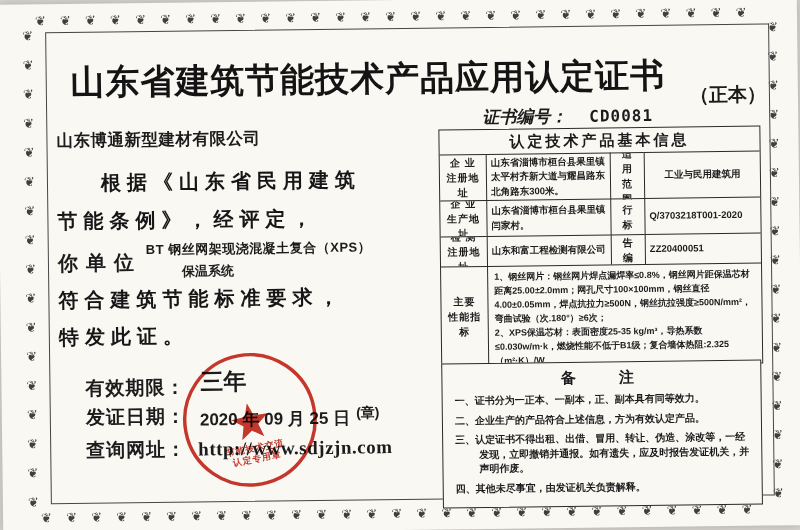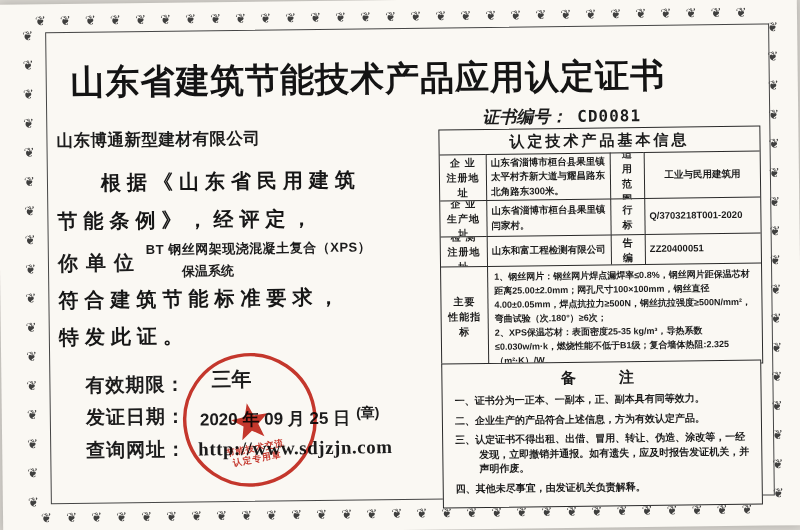--- a/index.html
+++ b/index.html
@@ -38,21 +38,21 @@
     color:#141414;
   }
   .title-suffix{position:absolute;top:86px;left:692px;font-size:19px;font-weight:700;}
   .cert-no{position:absolute;top:107px;left:484px;}
   .cert-no-label{
     font-family:"Liberation Serif","DejaVu Serif",serif;
     font-size:17px;font-weight:700;font-style:italic;
   }
   .cert-no-value{
     font-family:"DejaVu Sans Mono",monospace;
-    font-size:16px;font-weight:700;margin-left:10px;letter-spacing:1px;
+    font-size:16px;font-weight:700;margin-left:22px;letter-spacing:1px;
   }
   
   .company{position:absolute;top:126px;left:58px;font-size:16.5px;font-weight:600;letter-spacing:.5px;}
   .bodyline{font-size:20px;font-weight:700;letter-spacing:6px;color:#161616;}
   .l1{position:absolute;top:166px;left:102px;}
   .l2{position:absolute;top:204px;left:58px;}
   .l3{position:absolute;top:238px;left:58px;display:flex;align-items:flex-start;}
   .l3 .prefix{font-size:20px;font-weight:700;letter-spacing:8px;margin-top:8px;}
   .product{display:inline-block;margin-left:4px;}
   .product .p1{display:block;font-size:13px;font-weight:700;letter-spacing:.5px;}
@@ -60,21 +60,21 @@
   .l4{position:absolute;top:283px;left:58px;}
   .l5{position:absolute;top:320px;left:58px;}
   
   .frow{position:absolute;left:84px;white-space:nowrap;}
   .f1{top:368px;}.f2{top:401px;}.f3{top:434px;}
   .flabel{
     font-family:"Liberation Serif","DejaVu Serif",serif;
     font-size:19px;font-weight:800;letter-spacing:1px;
   }
   .fval{font-weight:800;}
-  .vyears{font-size:20px;margin-left:26px;position:relative;top:-4px;text-align:center;}
+  .vyears{font-size:23px;margin-left:15px;position:relative;top:-4px;text-align:center;}
   .vdate{font-size:17px;margin-left:14px;position:relative;top:3px;font-weight:700;}
   .fseal-note{font-size:14px;font-weight:700;margin-left:6px;position:relative;top:-3px;}
   .vurl{font-family:"Liberation Serif","DejaVu Serif",serif;font-size:19px;margin-left:12px;letter-spacing:.5px;}
   
   .seal{
     position:absolute;left:174px;top:344px;width:148px;height:148px;
     transform:rotate(-10deg);mix-blend-mode:multiply;opacity:.92;z-index:5;
   }
   .seal .ring{fill:none;stroke:#c4271c;stroke-width:3.5;}
   .seal .ring-text{fill:#c4271c;font-size:15px;font-weight:700;letter-spacing:6px;}
@@ -122,20 +122,21 @@
 <div class="page">
   <div class="sheet">
 
     <div class="orn strip-top">❦ ❦ ❦ ❦ ❦ ❦ ❦ ❦ ❦ ❦ ❦ ❦ ❦ ❦ ❦ ❦ ❦ ❦ ❦ ❦ ❦ ❦ ❦ ❦ ❦ ❦ ❦ ❦ ❦ ❦ ❦ ❦ ❦ ❦ ❦ ❦ ❦ ❦ ❦ ❦ ❦ ❦</div>
     <div class="orn strip-bottom">❦ ❦ ❦ ❦ ❦ ❦ ❦ ❦ ❦ ❦ ❦ ❦ ❦ ❦ ❦ ❦ ❦ ❦ ❦ ❦ ❦ ❦ ❦ ❦ ❦ ❦ ❦ ❦ ❦ ❦ ❦ ❦ ❦ ❦ ❦ ❦ ❦ ❦ ❦ ❦ ❦ ❦</div>
     <div class="orn strip-left">❦ ❦ ❦ ❦ ❦ ❦ ❦ ❦ ❦ ❦ ❦ ❦ ❦ ❦ ❦ ❦ ❦ ❦ ❦ ❦ ❦ ❦ ❦ ❦ ❦ ❦ ❦</div>
     <div class="orn strip-right">❦ ❦ ❦ ❦ ❦ ❦ ❦ ❦ ❦ ❦ ❦ ❦ ❦ ❦ ❦ ❦ ❦ ❦ ❦ ❦ ❦ ❦ ❦ ❦ ❦ ❦ ❦</div>
     <div class="inner-frame"></div>
 
     <div class="title">山东省建筑节能技术产品应用认定证书</div>
+    <div class="title-suffix">（正本）</div>
     <div class="cert-no">
       <span class="cert-no-label">证书编号：</span><span class="cert-no-value">CD0081</span>
     </div>
 
     <div class="company">山东博通新型建材有限公司</div>
     <div class="bodyline l1">根据《山东省民用建筑</div>
     <div class="bodyline l2">节能条例》，经评定，</div>
     <div class="l3">
       <span class="prefix">你单位</span>
       <span class="product">

